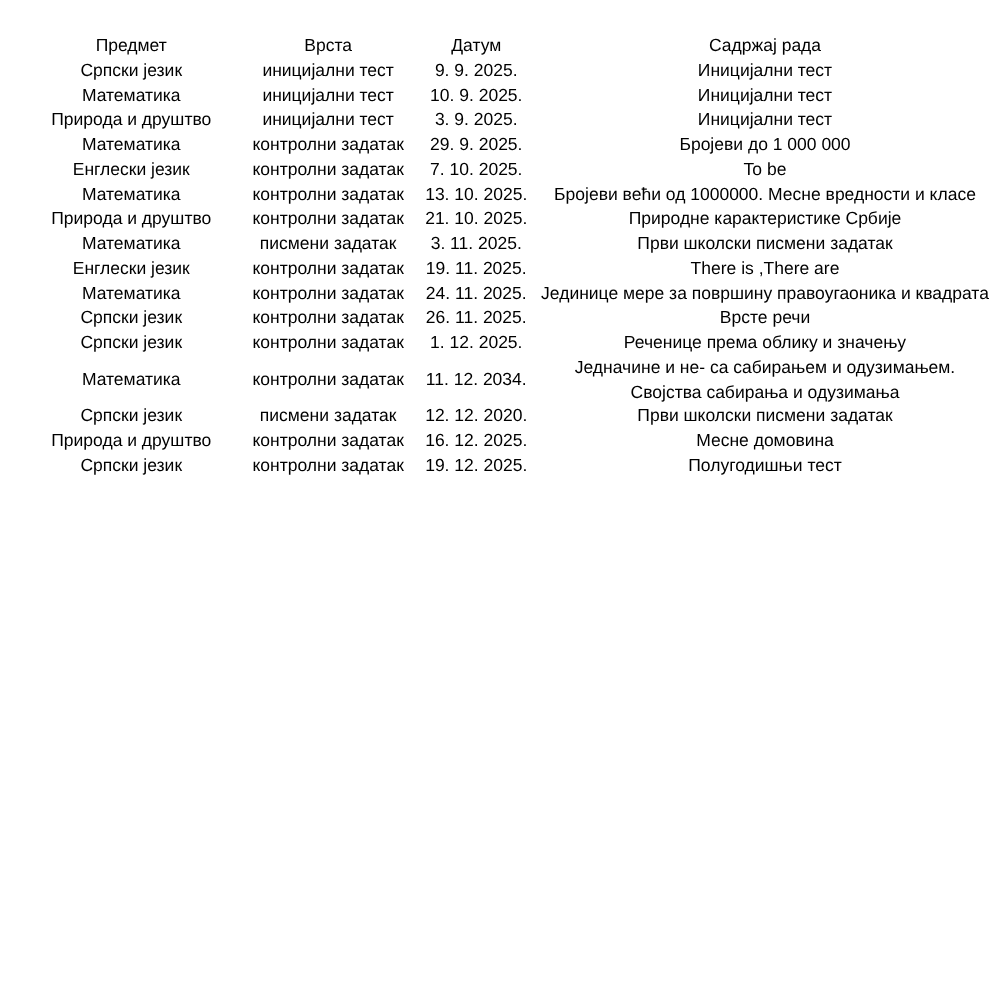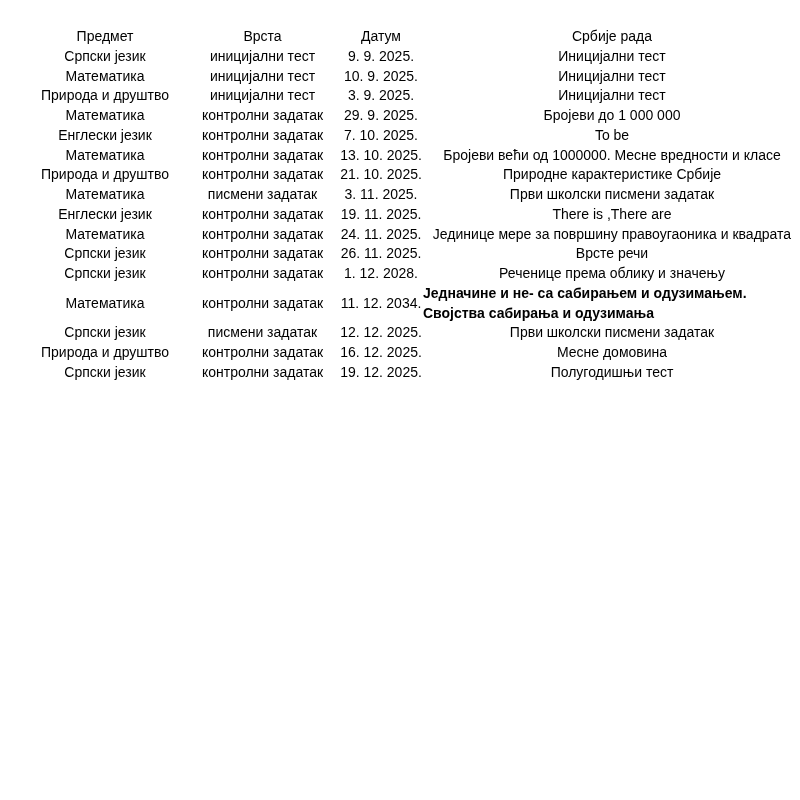--- a/index.html
+++ b/index.html
@@ -43,42 +43,41 @@
     vertical-align: middle;
     white-space: nowrap;
     font-weight: normal;
     line-height: 19.75px;
     overflow: visible;
   }
   tr.row { height: 19.75px; }
   tr.row-double { height: 39.5px; }
   .content-line {
     line-height: 19.75px;
-    text-align: left;
+    text-align: center;
     white-space: nowrap;
-    font-weight: bold;
   }
 </style>
 </head>
 <body>
 
 <div class="sheet">
   <table class="schedule">
     <colgroup>
       <col class="c-subject">
       <col class="c-type">
       <col class="c-date">
       <col class="c-content">
     </colgroup>
     <thead>
       <tr class="row">
         <th>Предмет</th>
         <th>Врста</th>
         <th>Датум</th>
-        <th>Србије рада</th>
+        <th>Садржај рада</th>
       </tr>
     </thead>
     <tbody>
       <tr class="row">
         <td>Српски језик</td>
         <td>иницијални тест</td>
         <td>9. 9. 2025.</td>
         <td>Иницијални тест</td>
       </tr>
       <tr class="row">
@@ -137,36 +136,36 @@
       </tr>
       <tr class="row">
         <td>Српски језик</td>
         <td>контролни задатак</td>
         <td>26. 11. 2025.</td>
         <td>Врсте речи</td>
       </tr>
       <tr class="row">
         <td>Српски језик</td>
         <td>контролни задатак</td>
-        <td>1. 12. 2028.</td>
+        <td>1. 12. 2025.</td>
         <td>Реченице према облику и значењу</td>
       </tr>
       <tr class="row-double">
         <td>Математика</td>
         <td>контролни задатак</td>
         <td>11. 12. 2034.</td>
         <td>
           <div class="content-line">Једначине и не- са сабирањем и одузимањем.</div>
           <div class="content-line">Својства сабирања и одузимања</div>
         </td>
       </tr>
       <tr class="row">
         <td>Српски језик</td>
         <td>писмени задатак</td>
-        <td>12. 12. 2025.</td>
+        <td>12. 12. 2020.</td>
         <td>Први школски писмени задатак</td>
       </tr>
       <tr class="row">
         <td>Природа и друштво</td>
         <td>контролни задатак</td>
         <td>16. 12. 2025.</td>
         <td>Месне домовина</td>
       </tr>
       <tr class="row">
         <td>Српски језик</td>

